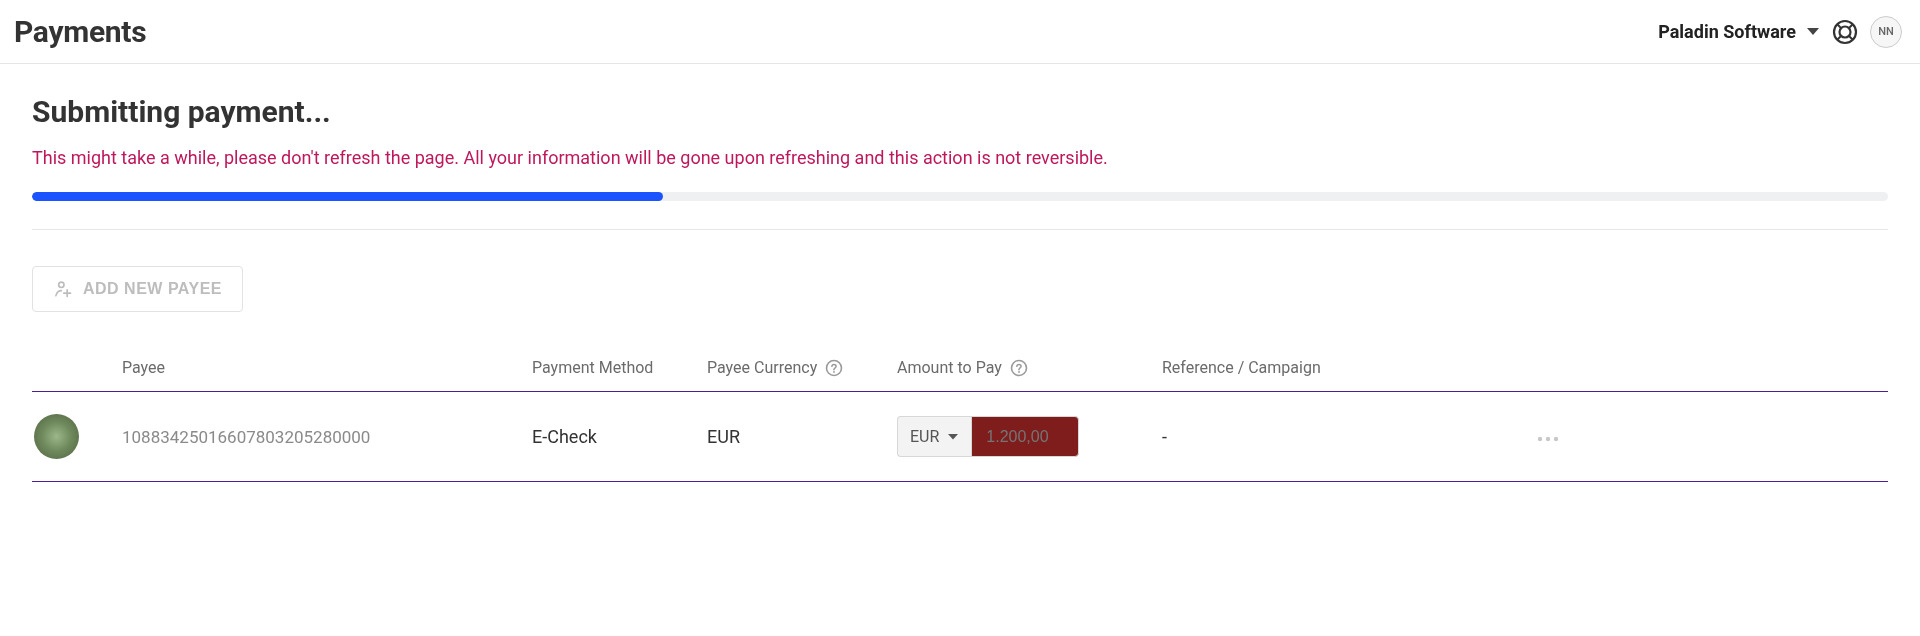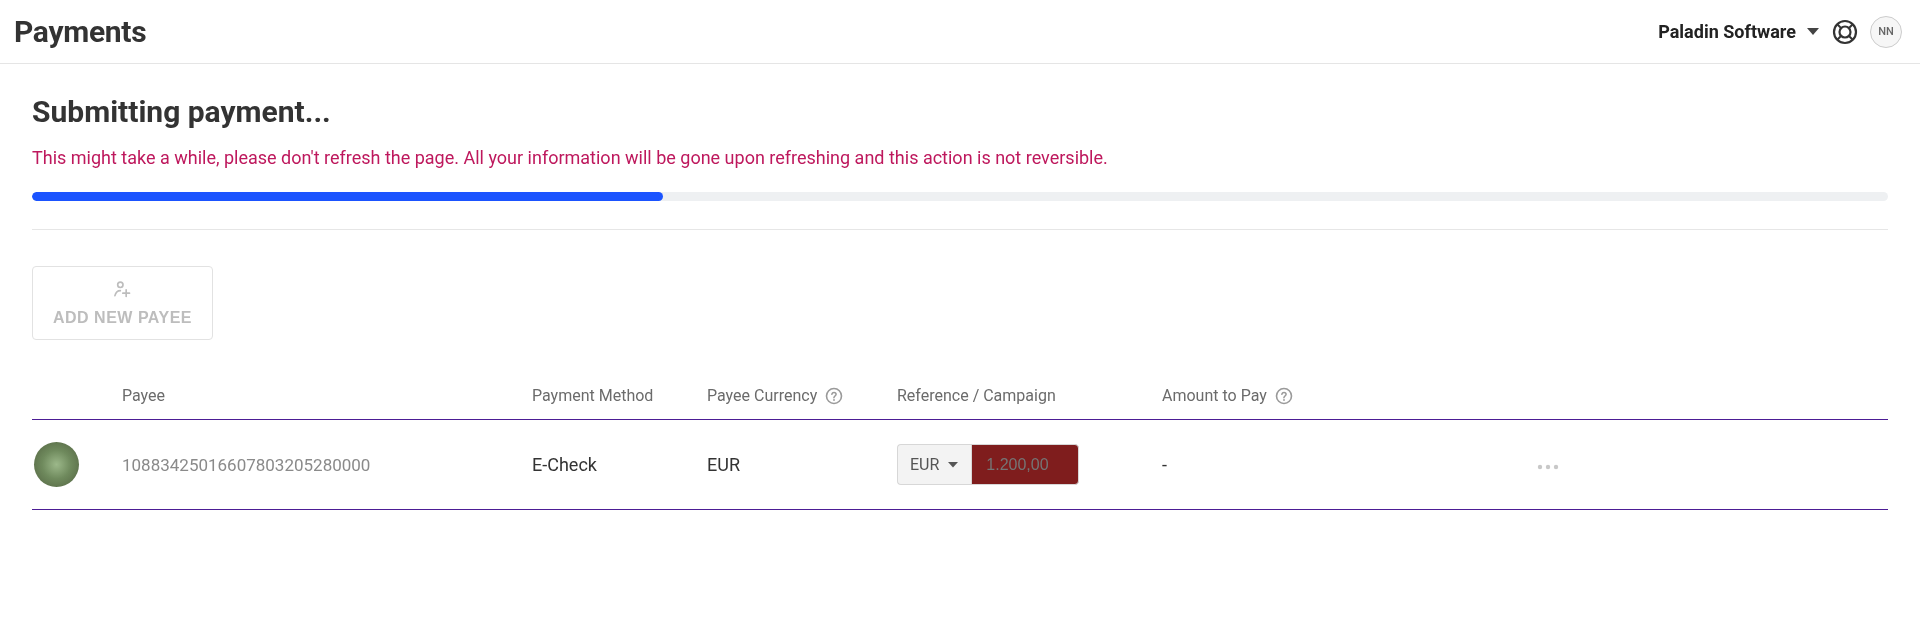--- a/index.html
+++ b/index.html
@@ -91,21 +91,20 @@
     gap: 10px;
     border: 1px solid #e2e2e2;
     background: #fff;
     padding: 12px 20px;
     border-radius: 4px;
     color: #bdbdbd;
     font-size: 16px;
     font-weight: 700;
     letter-spacing: 0.5px;
     cursor: not-allowed;
-    flex-direction: column;
   }
   .add-payee-btn svg { display: block; }
   .table {
     margin-top: 36px;
     width: 100%;
   }
   .thead, .trow {
     display: grid;
     grid-template-columns: 90px 410px 175px 190px 265px 365px 40px;
     align-items: center;
@@ -242,32 +241,32 @@
         <span>Payee Currency</span>
         <span class="help-circle">
           <svg width="18" height="18" viewBox="0 0 18 18">
               <circle cx="9" cy="9" r="7.5" fill="none" stroke="#9a9a9a" stroke-width="1.6"></circle>
               <path d="M6.8 7.2c.3-1.1 1.2-1.8 2.2-1.8 1.2 0 2.1.8 2.1 1.9 0 1-.6 1.4-1.4 2-.6.4-.8.8-.8 1.5" fill="none" stroke="#9a9a9a" stroke-width="1.5" stroke-linecap="round"></path>
               <circle cx="9" cy="13" r="0.9" fill="#9a9a9a"></circle>
             </svg>
         </span>
       </div>
       <div class="th">
-          <span>Reference / Campaign</span>
-        </div>
-      <div class="th">
         <span>Amount to Pay</span>
         <span class="help-circle">
           <svg width="18" height="18" viewBox="0 0 18 18">
               <circle cx="9" cy="9" r="7.5" fill="none" stroke="#9a9a9a" stroke-width="1.6"></circle>
               <path d="M6.8 7.2c.3-1.1 1.2-1.8 2.2-1.8 1.2 0 2.1.8 2.1 1.9 0 1-.6 1.4-1.4 2-.6.4-.8.8-.8 1.5" fill="none" stroke="#9a9a9a" stroke-width="1.5" stroke-linecap="round"></path>
               <circle cx="9" cy="13" r="0.9" fill="#9a9a9a"></circle>
             </svg>
         </span>
       </div>
+      <div class="th">
+          <span>Reference / Campaign</span>
+        </div>
       <div class="th"></div>
     </div>
 
     <div class="trow">
       <div>
         <div class="payee-avatar"></div>
       </div>
       <div>
         <div class="payee-id">10883425016607803205280000</div>
       </div>

